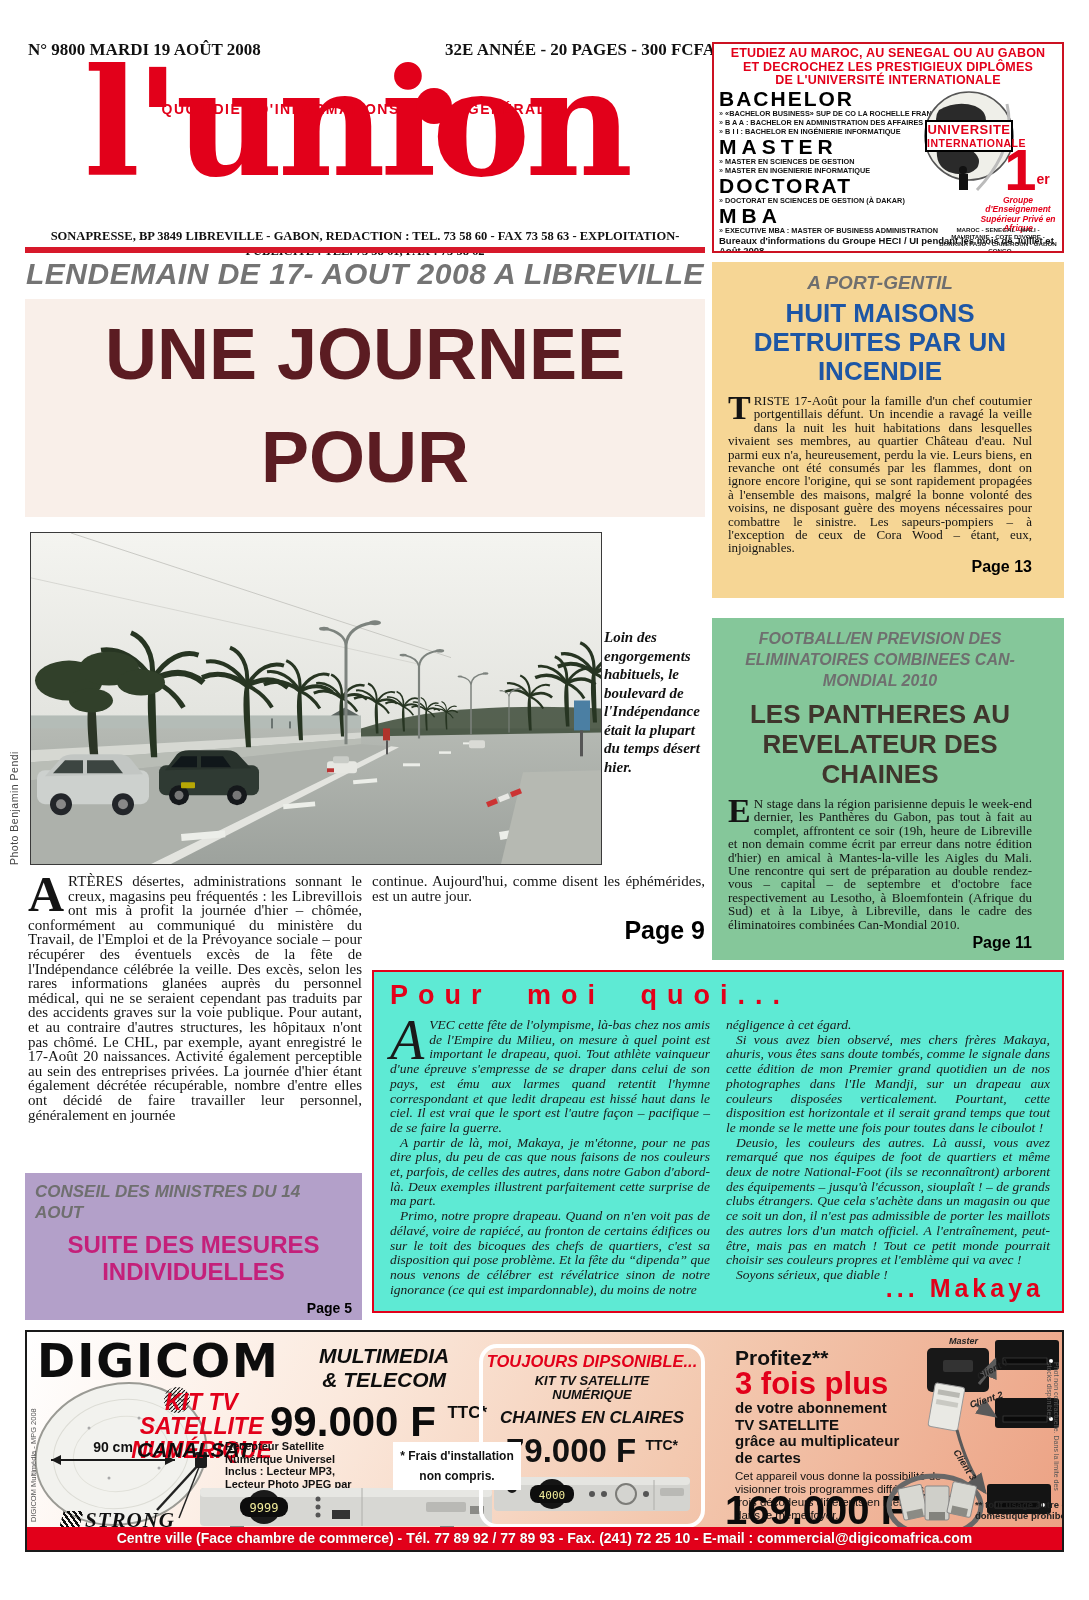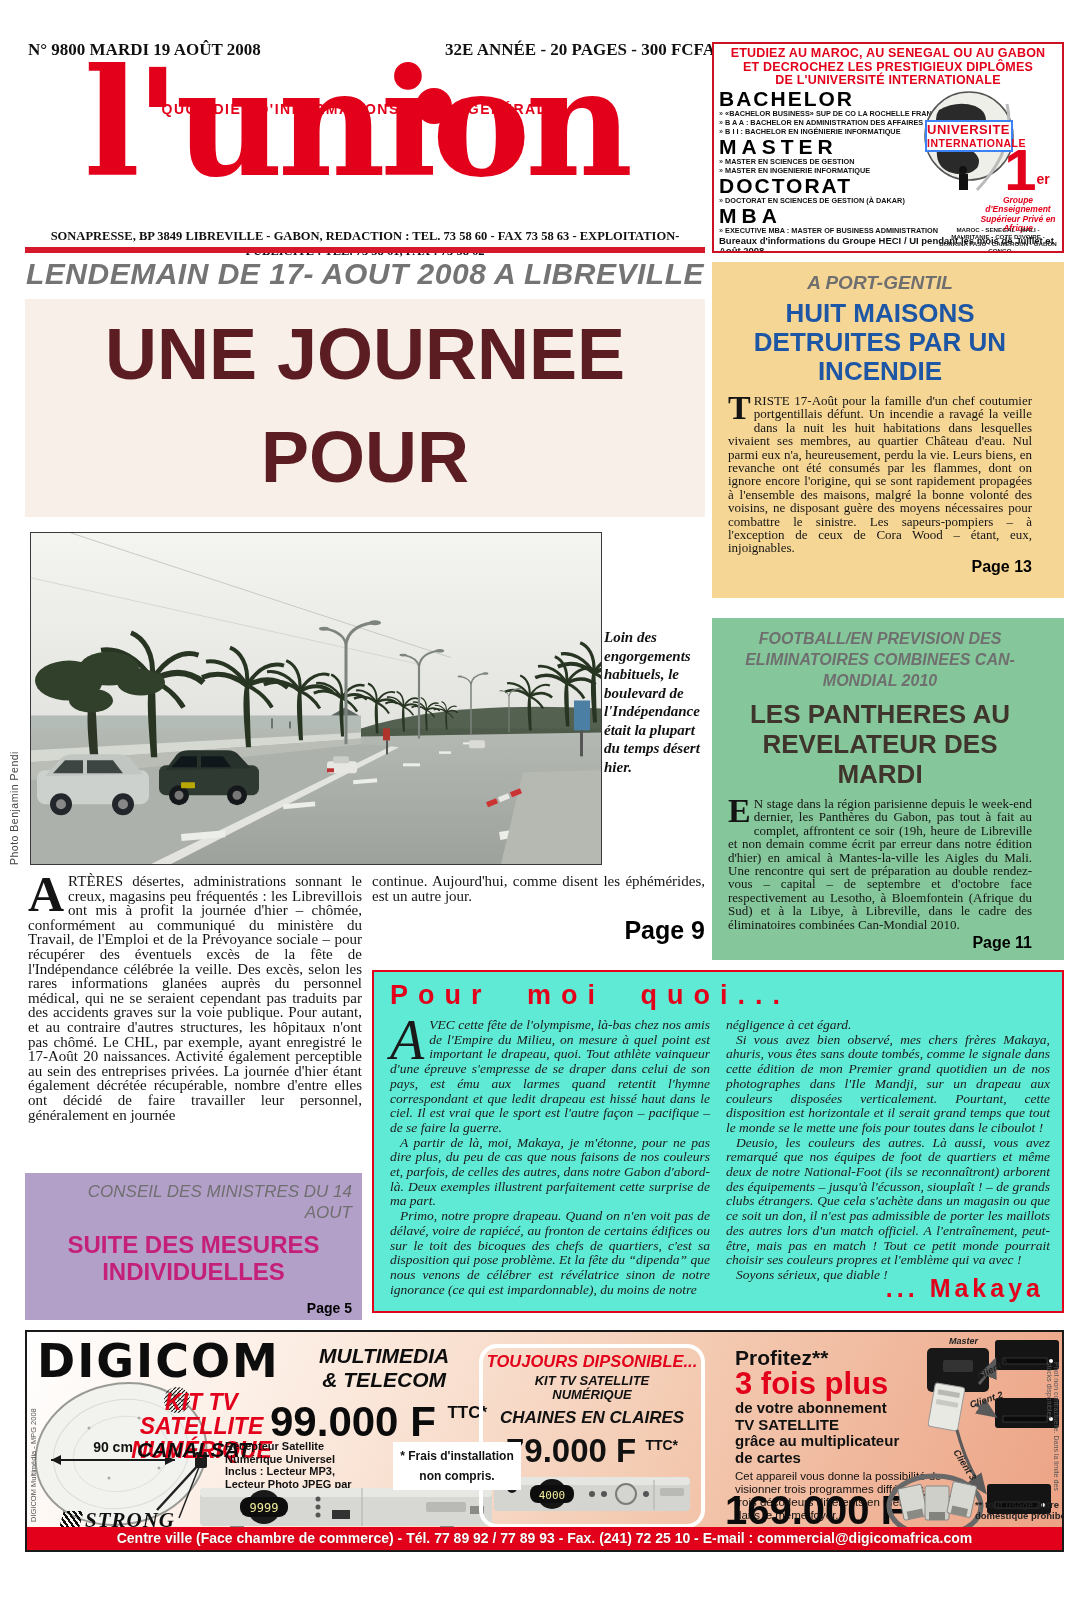--- a/index.html
+++ b/index.html
@@ -29,21 +29,21 @@
 
   
   .univ-ad { left:712px; top:42px; width:352px; height:211px; border:2px solid #cc1122; background:#fff; padding:3px 5px; overflow:hidden; }
   .ua-head-line { text-align:center; color:#e2001a; font-weight:800; font-size:12.5px; line-height:13.5px; letter-spacing:0.2px; }
   .ua-body { position:relative; height:148px; }
   .deg-title { font-size:21px; font-weight:800; letter-spacing:2px; line-height:21px; color:#000; }
   .deg-title.sp { letter-spacing:5px; }
   .deg-item { font-size:7.3px; font-weight:bold; line-height:9px; white-space:nowrap; color:#111; }
   .deg-item::before { content:"» "; color:#444; }
   .ua-globe { position:absolute; left:200px; top:2px; width:100px; height:104px; }
-  .ua-logo-box { position:absolute; left:6px; top:30px; width:88px; background:#fff; border:2px solid #3b82f6; padding:1px 0; }
+  .ua-logo-box { position:absolute; left:6px; top:30px; width:88px; background:#fff; border:2px solid #000000; text-align:center; padding:1px 0; }
   .ua-logo-l1 { color:#e2001a; font-weight:800; font-size:13px; line-height:14px; letter-spacing:0.5px; }
   .ua-logo-l2 { color:#e2001a; font-weight:800; font-size:10.5px; line-height:12px; letter-spacing:0.5px; }
   .ua-rank { position:absolute; right:0px; top:58px; width:60px; text-align:center; color:#e2001a; font-weight:800; line-height:48px; }
   .ua-rank .num { font-size:58px; }
   .ua-rank sup { font-size:14px; vertical-align:super; }
   .ua-rank-lines { position:absolute; right:0px; top:108px; width:78px; text-align:center; color:#e2001a; font-weight:800; font-style:italic; font-size:8.5px; line-height:9.5px; }
   .ua-countries { position:absolute; right:0px; top:138px; width:118px; text-align:center; font-size:6.2px; font-weight:bold; line-height:7px; color:#222; }
   .ua-info { text-align:left; font-weight:bold; font-size:9.5px; line-height:10.5px; color:#111; }
 
   
@@ -77,21 +77,21 @@
   .mk-col { position:absolute; top:46px; font-family:"Liberation Serif",serif; font-style:italic; font-size:13.5px; line-height:14.7px; text-align:justify; color:#1a1a1a; }
   .mk-col p { margin:0; text-indent:10px; }
   .mk-col p:first-child { text-indent:0; }
   .mk-col1 { left:16px; width:320px; }
   .mk-col2 { left:352px; width:324px; }
   .mk-dc { float:left; font-family:"Liberation Serif",serif; font-style:italic; font-size:56px; line-height:44px; padding-right:5px; }
   .mk-sign { position:absolute; right:18px; bottom:8px; color:#e2001a; font-weight:800; font-size:25px; letter-spacing:4px; }
 
   
   .council-box { left:25px; top:1173px; width:337px; height:147px; background:#b3a0c9; padding:8px 10px; }
-  .cc-kicker { text-align:right; font-size:17px; line-height:21px; font-weight:400; font-style:italic; color:#6f6f6f; }
+  .cc-kicker { text-align:left; font-size:17px; line-height:21px; font-weight:700; font-style:italic; color:#6f6f6f; }
   .cc-headline { text-align:center; font-size:24px; line-height:27px; font-weight:800; color:#c4207a; margin-top:8px; }
   .cc-page { position:absolute; right:10px; bottom:4px; font-size:14px; font-weight:800; color:#000; }
 
   
   .digicom { left:25px; top:1330px; width:1039px; height:222px; border:2px solid #1a1a1a;
     background:linear-gradient(115deg,#ffffff 0%,#fbe9dd 30%,#f3c9b0 62%,#eca183 100%); overflow:hidden; }
   .dg-brand { position:absolute; left:10px; top:2px; font-family:"DejaVu Sans",sans-serif; font-weight:800; font-size:46px; letter-spacing:2px; color:#0d0d0d; }
   .dg-tag { position:absolute; left:292px; top:12px; font-style:italic; font-weight:800; font-size:21px; line-height:24px; color:#0d0d0d; text-align:center; }
   .dg-kit1 { position:absolute; left:82px; top:58px; width:185px; text-align:center; color:#e2001a; font-style:italic; font-weight:800; font-size:23px; line-height:24px; }
   .dg-price { font-family:"Liberation Sans",sans-serif; font-weight:800; color:#0b0b0b; }
@@ -329,21 +329,21 @@
   </div>
 
   <div class="abs news-box foot-box">
     <div class="box-kicker">
       <div>FOOTBALL/EN PREVISION DES</div>
       <div>ELIMINATOIRES COMBINEES CAN-</div>
       <div>MONDIAL 2010</div>
     </div>
     <div class="foot-headline">
       <div>LES PANTHERES AU</div>
-      <div>REVELATEUR DES MARDI</div>
+      <div>REVELATEUR DES CHAINES</div>
     </div>
     <p class="box-body"><span class="dc">E</span><span>N stage dans la région parisienne depuis le week-end dernier, les Panthères du Gabon, pas tout à fait au complet, affrontent ce soir (19h, heure de Libreville et non demain comme écrit par erreur dans notre édition d'hier) en amical à Mantes-la-ville les Aigles du Mali. Une rencontre qui sert de préparation au double rendez-vous – capital – de septembre et d'octobre face respectivement au Lesotho, à Bloemfontein (Afrique du Sud) et à la Libye, à Libreville, dans le cadre des éliminatoires combinées Can-Mondial 2010.</span></p>
     <div class="box-page">Page 11</div>
   </div>
 
   <div class="abs makaya-box">
     <div class="mk-title">Pour moi quoi...</div>
     <div class="mk-col mk-col1">
       <p><span class="mk-dc">A</span><span>VEC cette fête de l'olympisme, là-bas chez nos amis de l'Empire du Milieu, on mesure à quel point est important le drapeau, quoi. Tout athlète vainqueur d'une épreuve s'empresse de se draper dans celui de son pays, est ému aux larmes quand retentit l'hymne correspondant et que ledit drapeau est hissé haut dans le ciel. Il est vrai que le sport est l'autre façon – pacifique – de se faire la guerre.</span></p>
       <p>A partir de là, moi, Makaya, je m'étonne, pour ne pas dire plus, du peu de cas que nous faisons de nos couleurs et, parfois, de celles des autres, dans notre Gabon d'abord-là. Deux exemples illustrent parfaitement cette surprise de ma part.</p>

